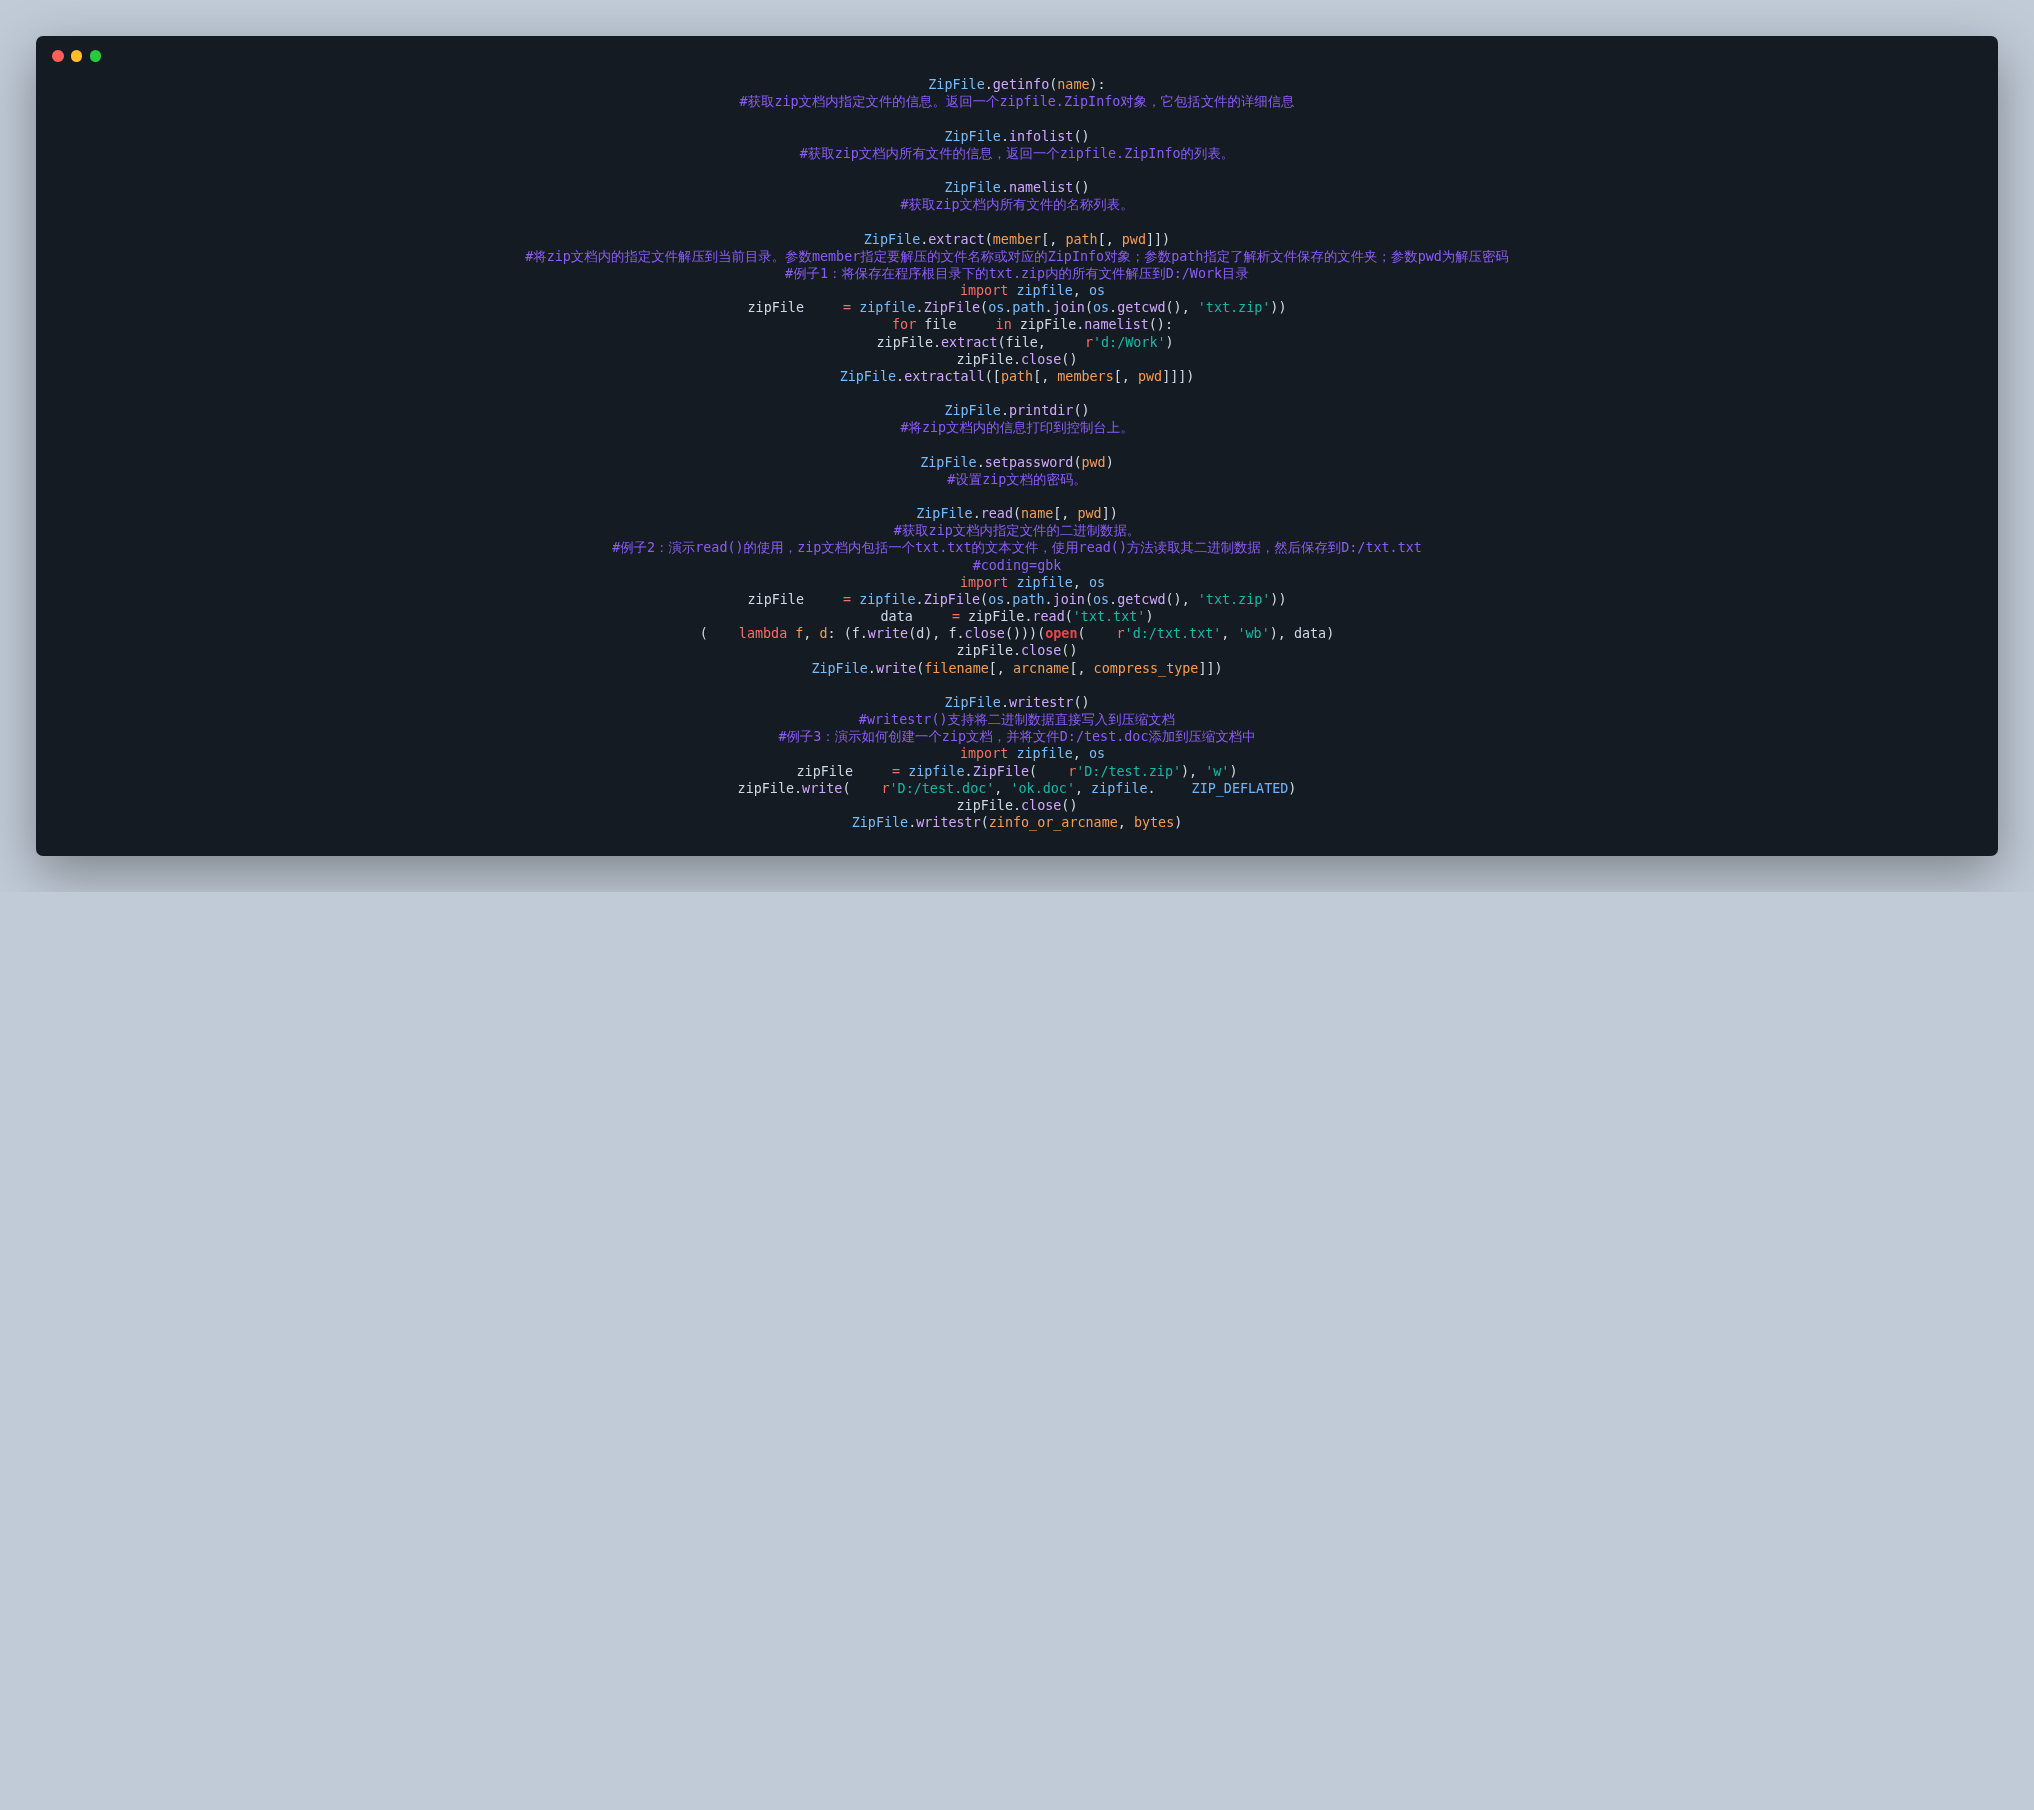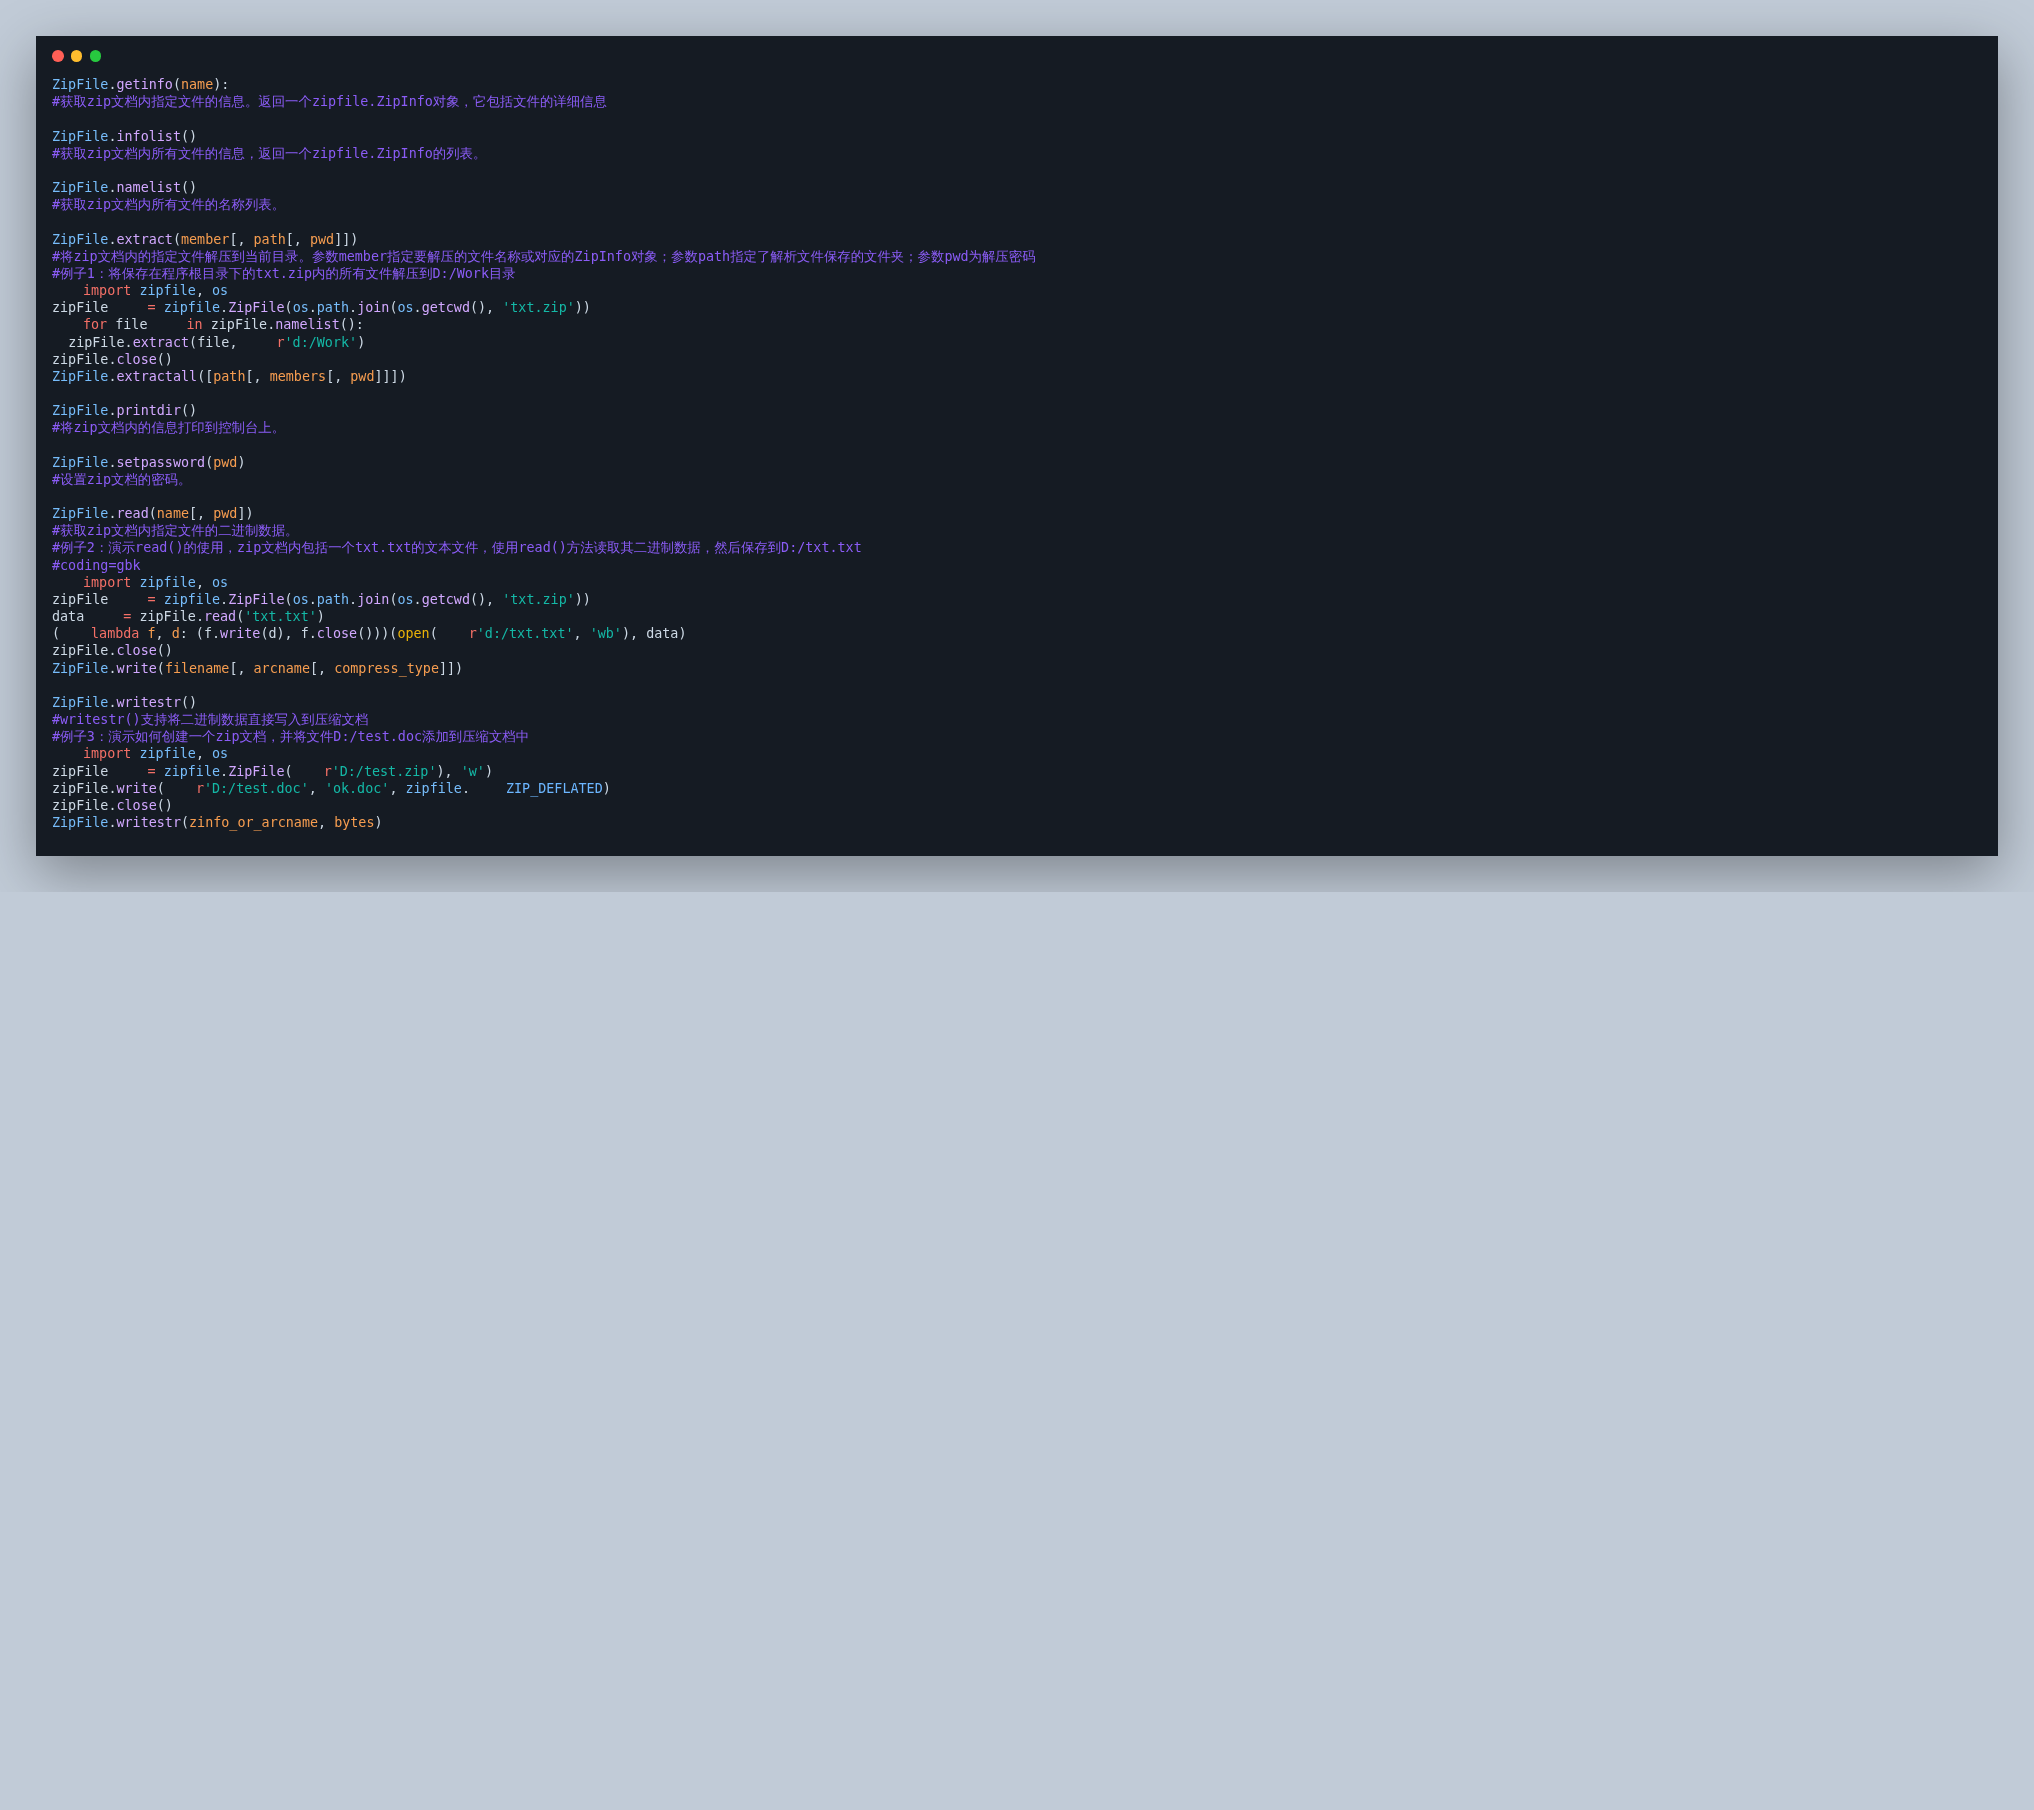--- a/index.html
+++ b/index.html
@@ -5,23 +5,24 @@
   * { margin: 0; padding: 0; box-sizing: border-box; }
   body {
     background: #c1cbd7;
     padding: 36px;
     font-family: "SF Mono", "Monaco", "Menlo", "Consolas", "DejaVu Sans Mono", monospace;
     font-size: 13.4px;
     line-height: 1.28;
   }
   .window {
     background: #151b23;
-    border-radius: 0;
+    border-radius: 7px;
     box-shadow: 0 18px 54px rgba(0,0,0,0.35);
     overflow: hidden;
+    text-align: center;
   }
   .titlebar {
     display: flex;
     gap: 7.2px;
     padding: 14.3px 16px 7.2px;
   }
   .dot { width: 11.6px; height: 11.6px; border-radius: 50%; }
   .dot.red { background: #ff5f56; }
   .dot.yellow { background: #ffbd2e; }
   .dot.green { background: #27c93f; }
@@ -32,21 +33,21 @@
     color: #cdd9e5;
   }
 
   .c-class  { color: #77bdfb; }   
   .c-method { color: #d2a8ff; }   
   .c-punct  { color: #cdd9e5; }
   .c-param  { color: #f69d50; }   
   .c-str    { color: #14b8a6; }   
   .c-kw     { color: #f47067; margin-left: 31px; }   
   .c-comment{ color: #8b5cf6; }   
-  .c-builtin{ color: #eab308; }   
+  .c-builtin{ color: #ef4444; font-weight: bold; }   
   .c-const  { color: #6cb6ff; margin-left: 36px; }   
   .c-var    { color: #cdd9e5; }
 
   .line { display: block; min-height: 1.28em; }
 </style>
 </head>
 <body>
 
 <div class="window">
   <div class="titlebar">

